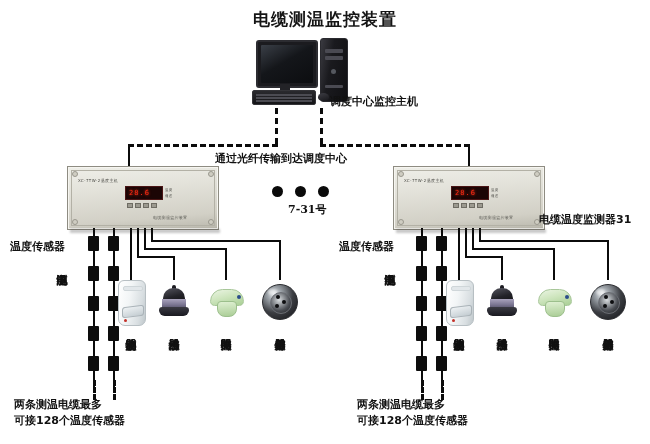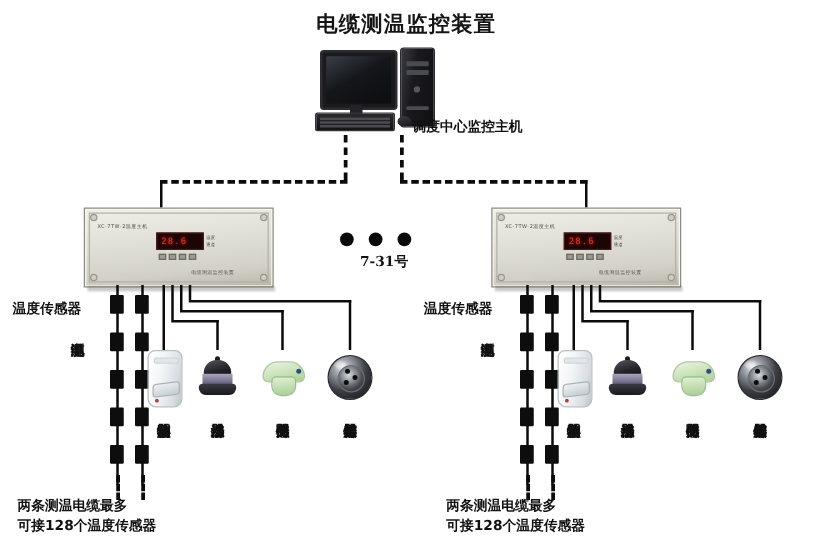--- a/index.html
+++ b/index.html
@@ -125,20 +125,21 @@
     <div class="mouse" style="left:318px;top:93px;"></div>
   </div>
   <div class="lbl" style="left:330px;top:95px;">调度中心监控主机</div>
 
   <div class="dash-v" style="left:275px;top:108px;height:36px;"></div>
   <div class="dash-v" style="left:320px;top:108px;height:36px;"></div>
   <div class="dash-h" style="left:128px;top:144px;width:150px;"></div>
   <div class="dash-h" style="left:320px;top:144px;width:150px;"></div>
   <div class="ln vln" style="left:128px;top:144px;height:22px;"></div>
   <div class="ln vln" style="left:468px;top:144px;height:22px;"></div>
+  <div class="lbl" style="left:215px;top:152px;">通过光纤传输到达调度中心</div>
 
   <div class="bigdot" style="left:272px;top:186px;"></div>
   <div class="bigdot" style="left:295px;top:186px;"></div>
   <div class="bigdot" style="left:318px;top:186px;"></div>
   <div class="lbl" style="left:288px;top:203px;font-family:'DejaVu Serif','Liberation Serif',serif;">7-31号</div>
 
   <div class="cab" style="left:67px;top:166px;">
     <div class="inner"></div>
     <div class="scr" style="left:4px;top:4px;"></div>
     <div class="scr" style="left:140px;top:4px;"></div>
@@ -242,20 +243,21 @@
     </div>
     <div class="tinytxt" style="left:97px;top:21px;">温度</div>
     <div class="tinytxt" style="left:97px;top:27px;">通道</div>
     <div class="btn" style="left:59px;top:36px;"></div>
     <div class="btn" style="left:67px;top:36px;"></div>
     <div class="btn" style="left:75px;top:36px;"></div>
     <div class="btn" style="left:83px;top:36px;"></div>
     <div class="brand" style="left:85px;top:48px;">电缆测温监控装置</div>
     <div class="shadow"></div>
   </div>
+  <div class="lbl" style="left:539px;top:213px;">电缆温度监测器31</div>
 
   <div class="ln vln" style="left:421px;top:228px;height:160px;"></div>
   <div class="bead" style="left:416px;top:236px;"></div>
   <div class="bead" style="left:416px;top:266px;"></div>
   <div class="bead" style="left:416px;top:296px;"></div>
   <div class="bead" style="left:416px;top:326px;"></div>
   <div class="bead" style="left:416px;top:356px;"></div>
   <div class="cabledash" style="left:421px;top:380px;"></div>
 
   <div class="ln vln" style="left:441px;top:228px;height:160px;"></div>

